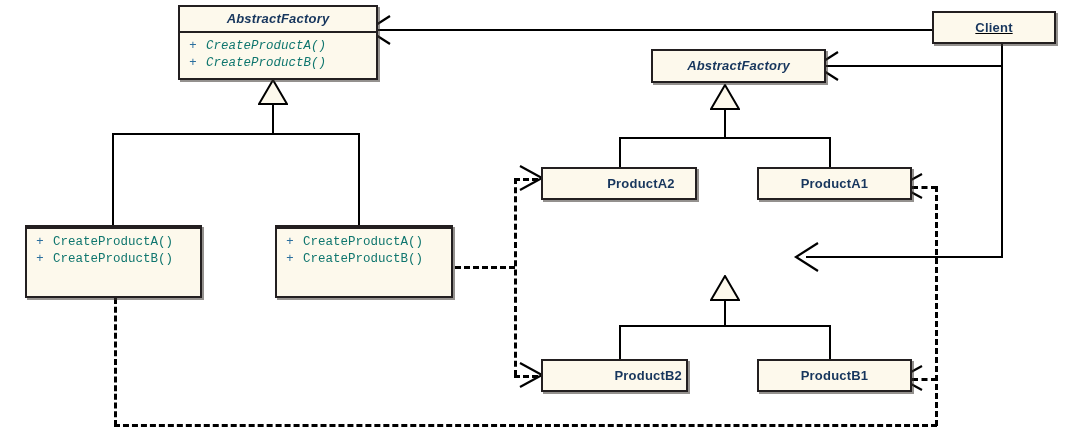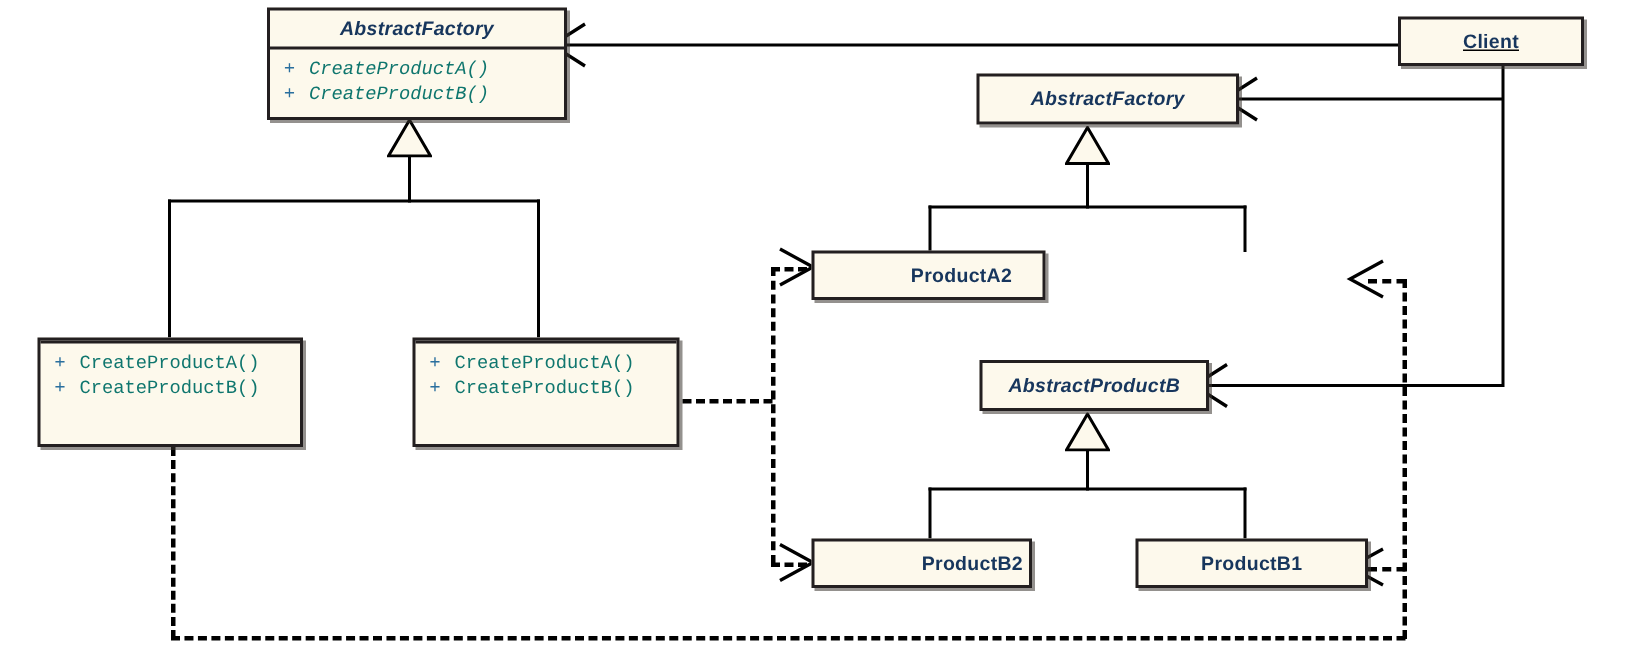--- a/index.html
+++ b/index.html
@@ -207,24 +207,24 @@
   </div>
 
   <div class="uml-box" style="left:651px; top:49px; width:175px; height:34px;">
     <div class="uml-title italic" style="line-height:22px; padding:4px 4px;">AbstractFactory</div>
   </div>
 
   <div class="uml-box" style="left:541px; top:167px; width:156px; height:33px;padding-left:44px;">
     <div class="uml-title" style="line-height:21px; padding:4px 4px;">ProductA2</div>
   </div>
 
-
-  <div class="uml-box" style="left:653px; top:240px; width:153px; height:34px;">
-    <div class="uml-title italic" style="line-height:22px; padding:4px 4px;">AbstractProductB</div>
-  </div>
+  <div class="uml-box" style="left:757px; top:167px; width:155px; height:33px;">
+    <div class="uml-title" style="line-height:21px; padding:4px 4px;">ProductA1</div>
+  </div>
+
 
   <div class="uml-box" style="left:541px; top:359px; width:147px; height:33px;">
     <div class="uml-title" style="line-height:21px; padding:4px 4px;text-align:right;">ProductB2</div>
   </div>
 
   <div class="uml-box" style="left:757px; top:359px; width:155px; height:33px;">
     <div class="uml-title" style="line-height:21px; padding:4px 4px;">ProductB1</div>
   </div>
 
   <div class="uml-box" style="left:25px; top:225px; width:177px; height:73px;">

